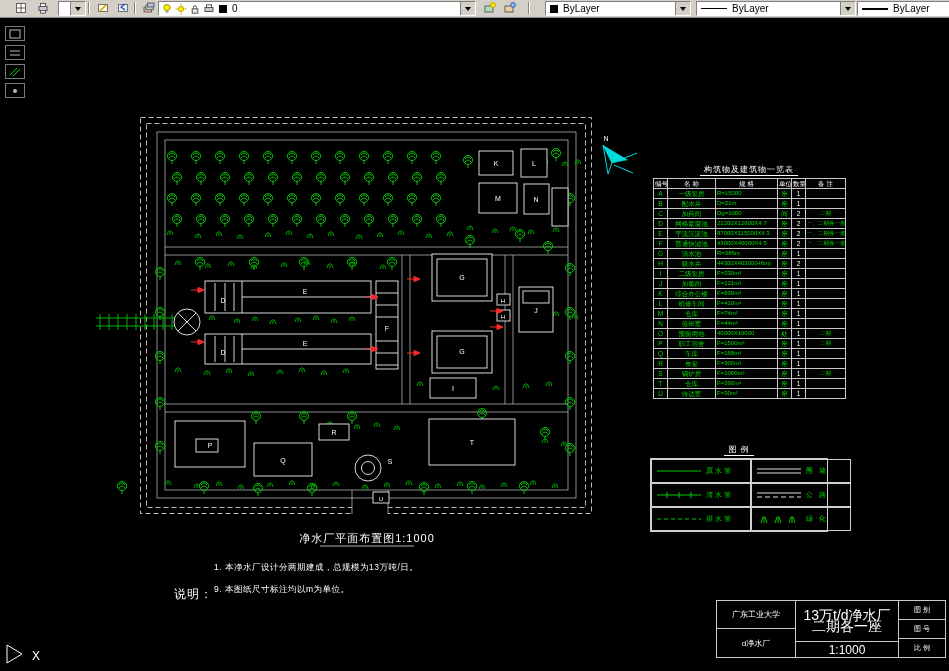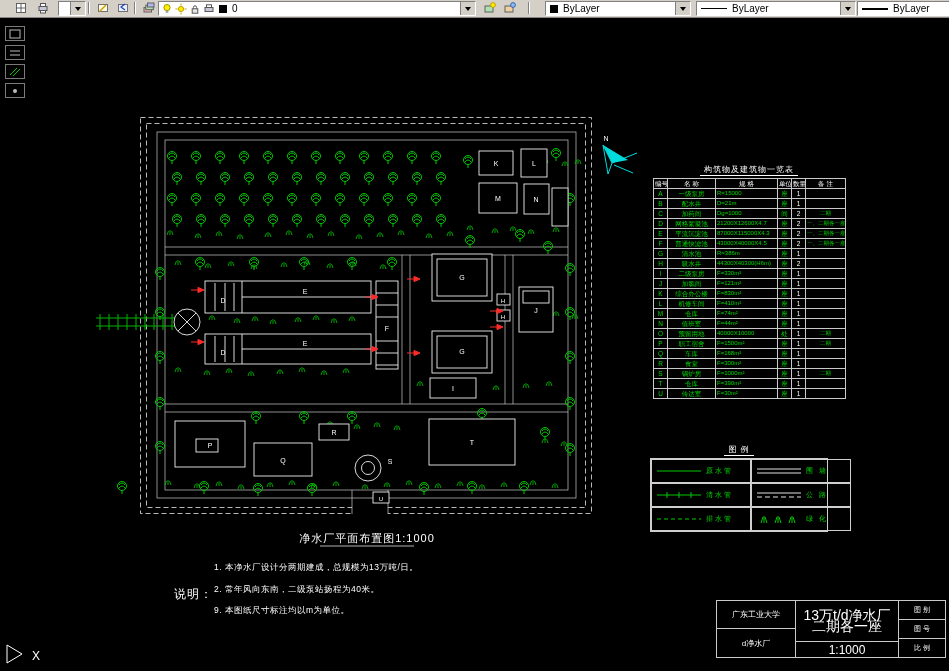--- a/index.html
+++ b/index.html
@@ -801,21 +801,20 @@
     </div>
   </div>
 </div>
 
 <div id="notes">
   <div class="notes-heading">说明：</div>
   <div class="notes-items">
 
       <div class="note-line">1. 本净水厂设计分两期建成，总规模为13万吨/日。</div>
 
-      <div class="note-line">2. 常年风向东南，二级泵站扬程为40米。</div>
 
       <div class="note-line">9. 本图纸尺寸标注均以m为单位。</div>
     </div>
 </div>
 
 <div id="titleblock">
   <div class="tb-cell" style="left:0;top:0;width:80px;height:29px;font-size:8px">广东工业大学</div>
   <div class="tb-cell" style="left:0;top:28px;width:80px;height:30px;font-size:8px">d净水厂</div>
   <div class="tb-cell" style="left:79px;top:0;width:104px;height:42px;font-size:14px;flex-direction:column;line-height:11px">
     <span>13万t/d净水厂</span>

